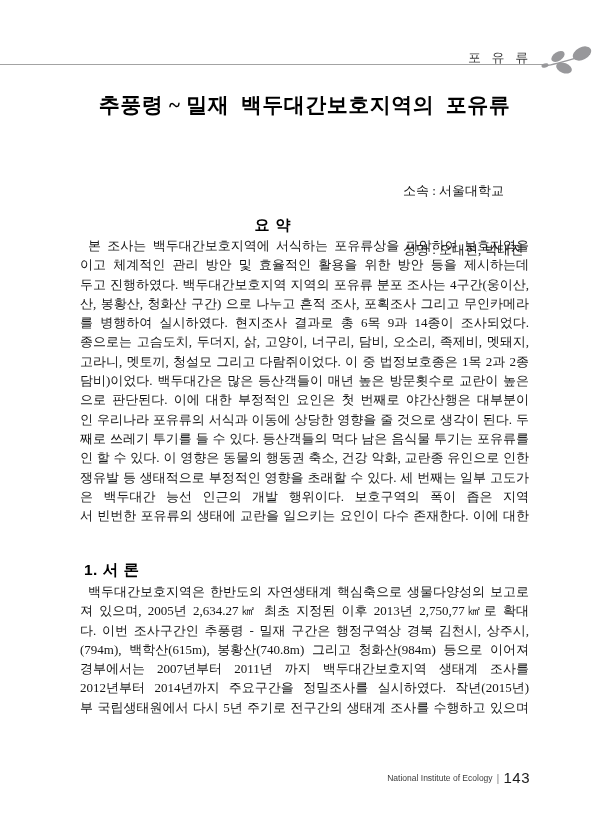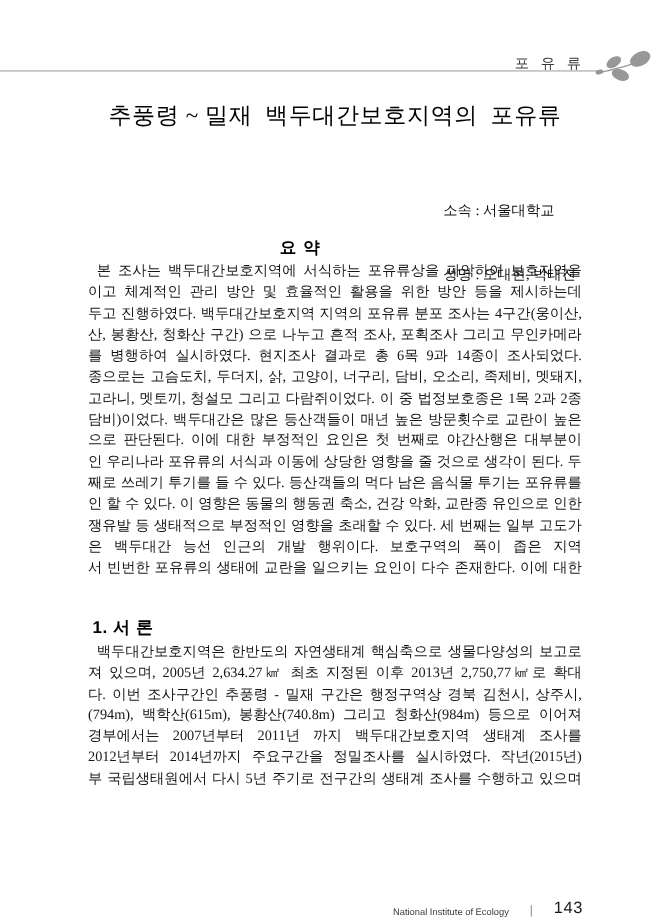--- a/index.html
+++ b/index.html
@@ -24,21 +24,21 @@
     position:absolute;top:64px;left:0;width:544px;height:1px;
     background:#a3a3a3;
   }
   .leaves{
     position:absolute;left:540px;top:45px;width:56px;height:34px;
   }
 
   
   .doc-title{
     position:absolute;top:91px;left:0;width:609px;
-    text-align:center;font-size:21px;font-weight:normal;color:#000;
+    text-align:center;font-size:21px;font-weight:bold;color:#000;
     letter-spacing:0.5px;white-space:pre;
   }
   .authors{
     position:absolute;left:403px;top:142px;
     font-size:13px;line-height:19.5px;color:#111;
     white-space:pre;
   }
 
   
   .abstract-heading{
@@ -65,27 +65,26 @@
   .bodyline{
     height:19.3px;overflow:hidden;
     text-align:justify;text-align-last:justify;
   }
   .bodyline.first{text-indent:8px;}
   .bodyline.last{text-align-last:left;}
 
   
   .footer{
     position:absolute;top:769px;right:79px;
-    display:flex;align-items:flex-end;
+    display:flex;align-items:center;
     font-family:"Liberation Sans",sans-serif;
-    gap:15px;
   }
   .footer-org{font-size:8.5px;color:#3c3c3c;}
   .footer-sep{font-size:11px;color:#8a8a8a;margin:0 4px;}
-  .footer-num{font-size:15px;color:#1a1a1a;letter-spacing:0.5px;margin-top:48px;}
+  .footer-num{font-size:15px;color:#1a1a1a;letter-spacing:0.5px;}
 </style>
 </head>
 <body>
 
 <div class="page">
 
   <div class="header-label">포 유 류</div>
   <div class="header-rule"></div>
   <svg class="leaves" viewBox="0 0 56 34">
     <path d="M3,21 C 14,20 28,15 50,9" stroke="#98989b" stroke-width="1.3" fill="none"></path>

